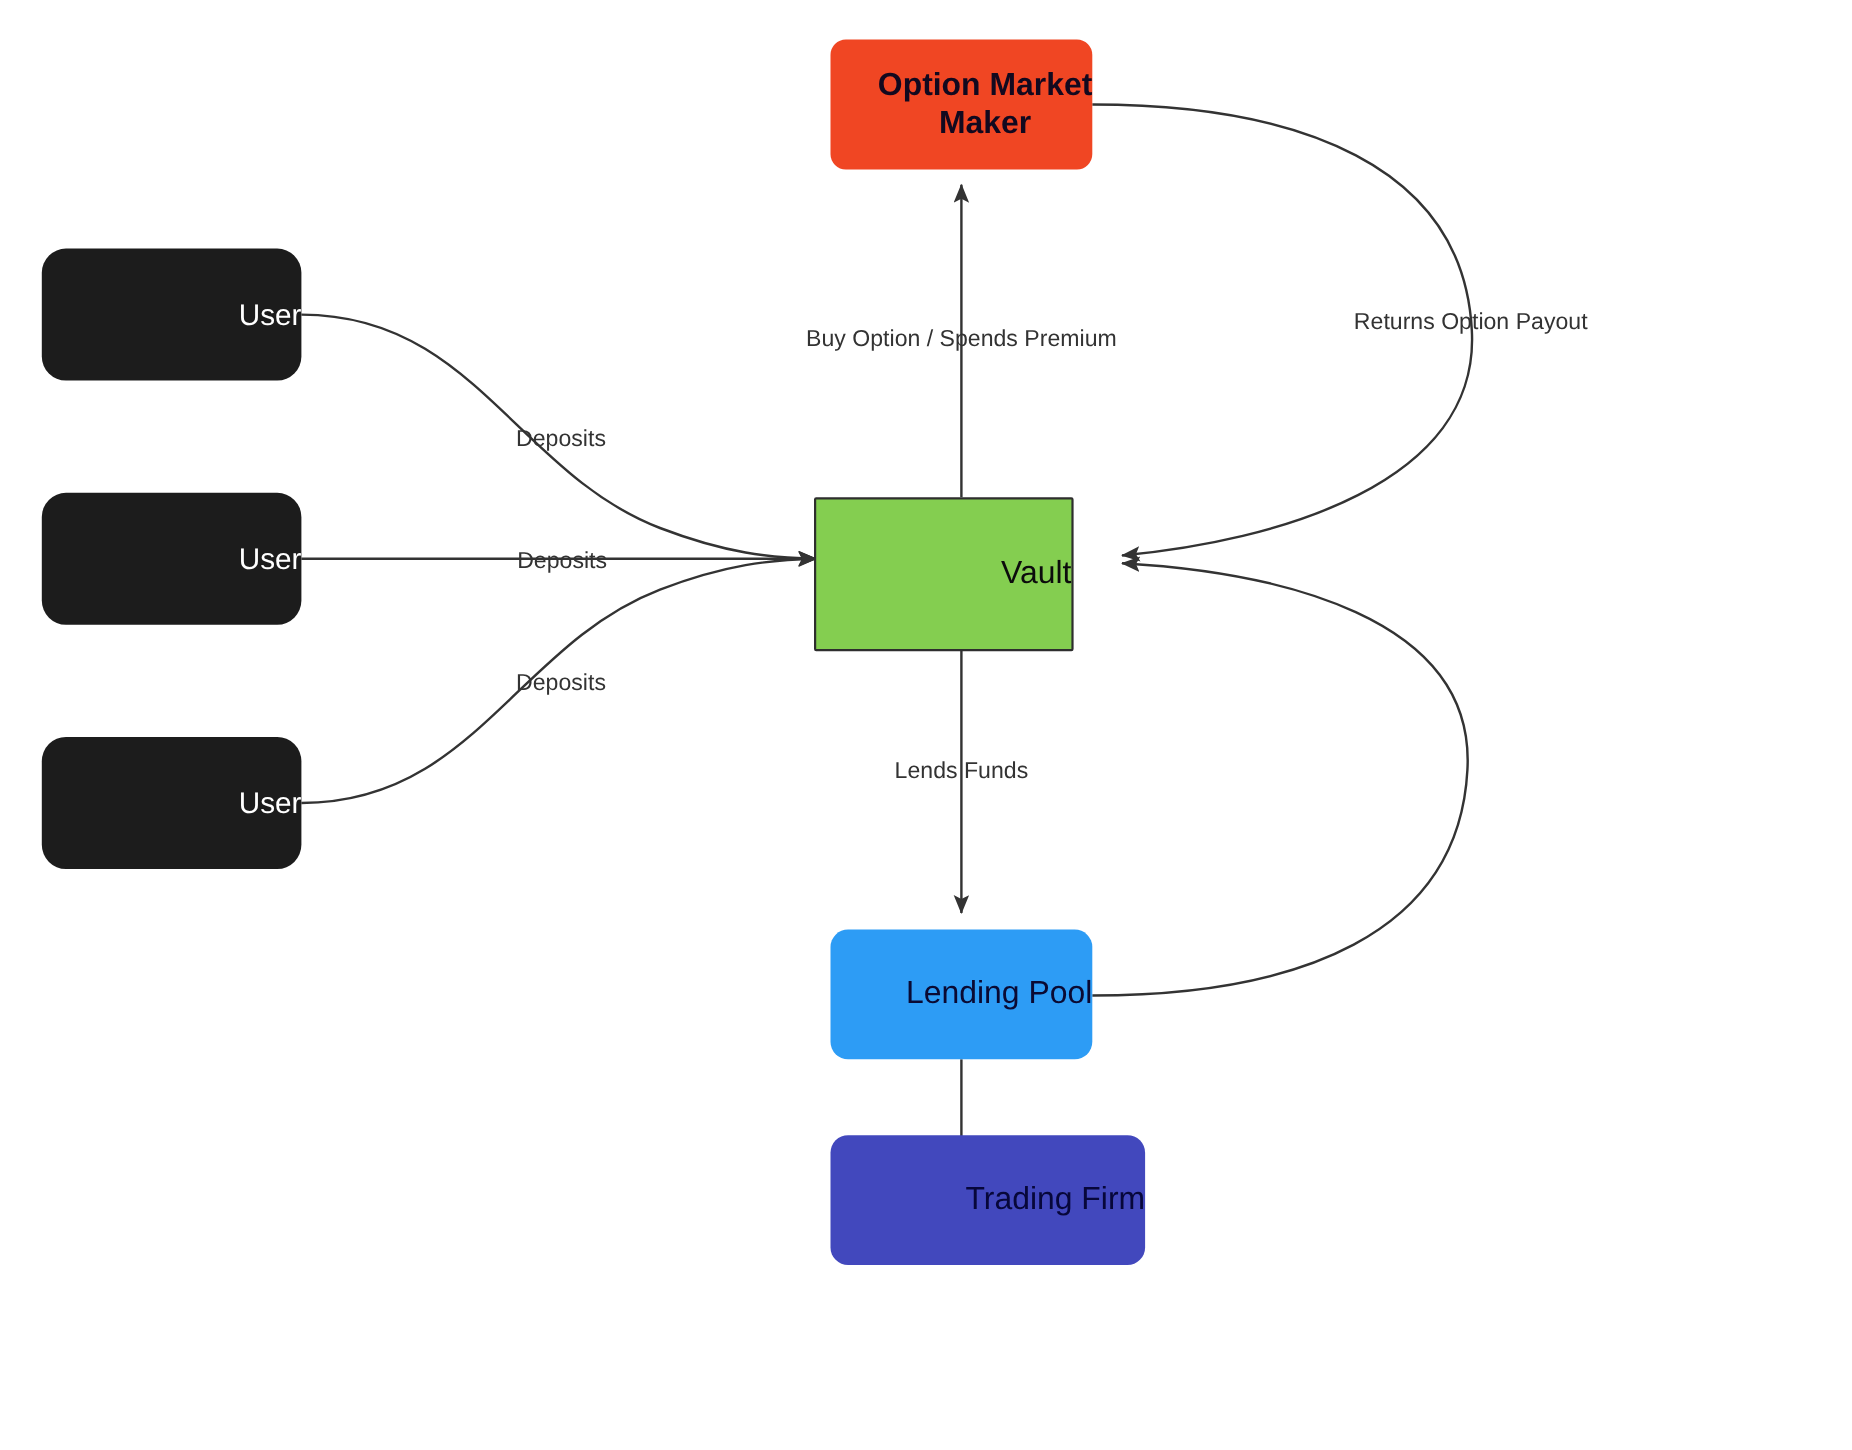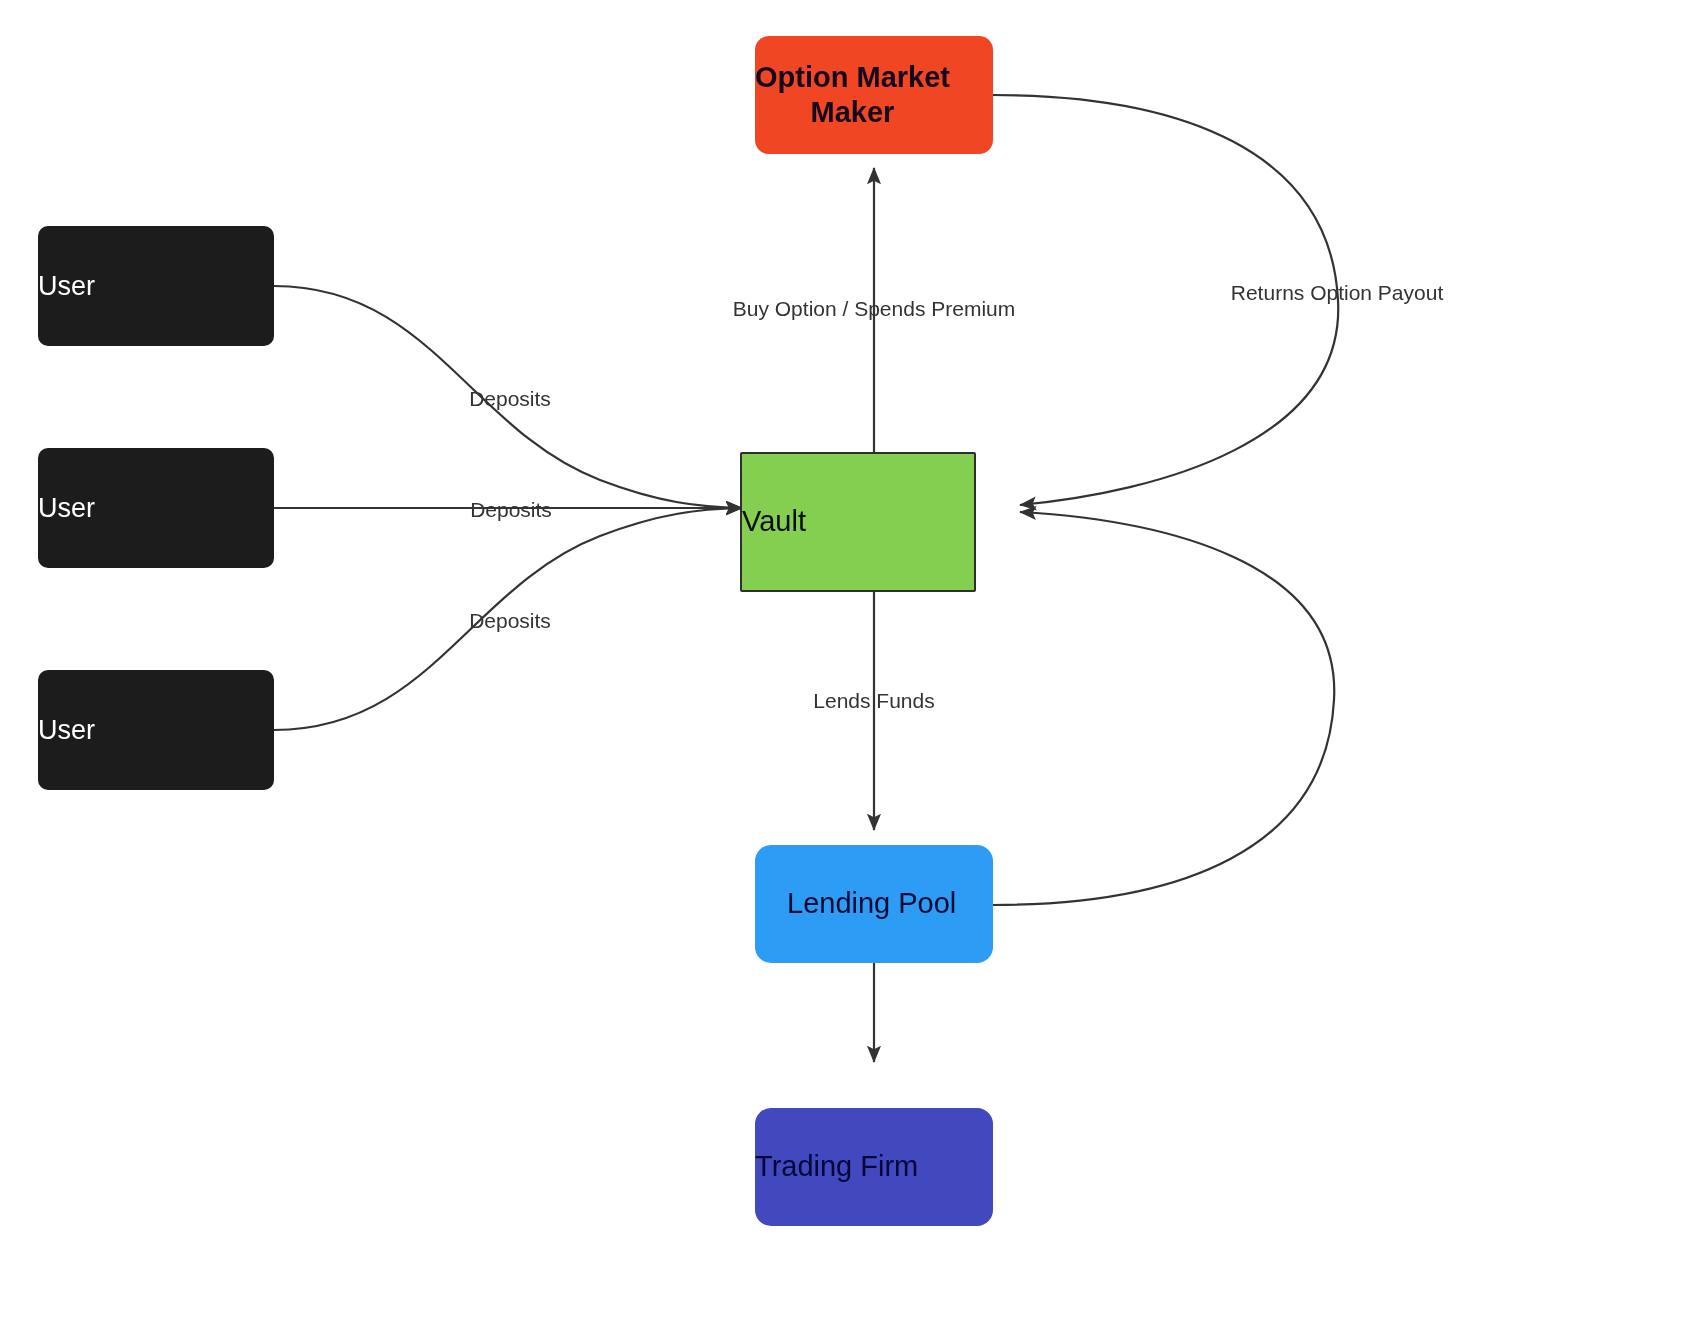--- a/index.html
+++ b/index.html
@@ -26,29 +26,29 @@
     top: 0;
     width: 1684px;
     height: 1318px;
     overflow: visible;
   }
   .node {
     position: absolute;
     box-sizing: border-box;
     display: flex;
     align-items: center;
-    justify-content: flex-start;
+    justify-content: flex-end;
     text-align: center;
     line-height: 1.22;
     white-space: pre-line;
   }
   .node-user {
     background: #1c1c1c;
     color: #ffffff;
-    border-radius: 10px;
+    border-radius: 22px;
     font-size: 27px;
     font-weight: 400;
   }
   .node-omm {
     background: #f04623;
     color: #12091f;
     border-radius: 14px;
     font-size: 29px;
     font-weight: 700;
   }
@@ -142,21 +142,21 @@
   </div>
 
   <div class="node node-vault" style="left:740px; top:452px; width:236px; height:140px;">
     <span>Vault</span>
   </div>
 
   <div class="node node-lending" style="left:755px; top:845px; width:238px; height:118px;">
     <span>Lending Pool</span>
   </div>
 
-  <div class="node node-trading" style="left:755px; top:1108px; width:238px; height:118px;">
+  <div class="node node-trading" style="left:755px; top:1032px; width:286px; height:118px;">
     <span>Trading Firm</span>
   </div>
 
   <div class="edge-label center" style="left:510px; top:384px;">Deposits</div>
 
   <div class="edge-label center" style="left:511px; top:495px;">Deposits</div>
 
   <div class="edge-label center" style="left:510px; top:606px;">Deposits</div>
 
   <div class="edge-label center" style="left:874px; top:294px;">Buy Option / Spends Premium</div>

